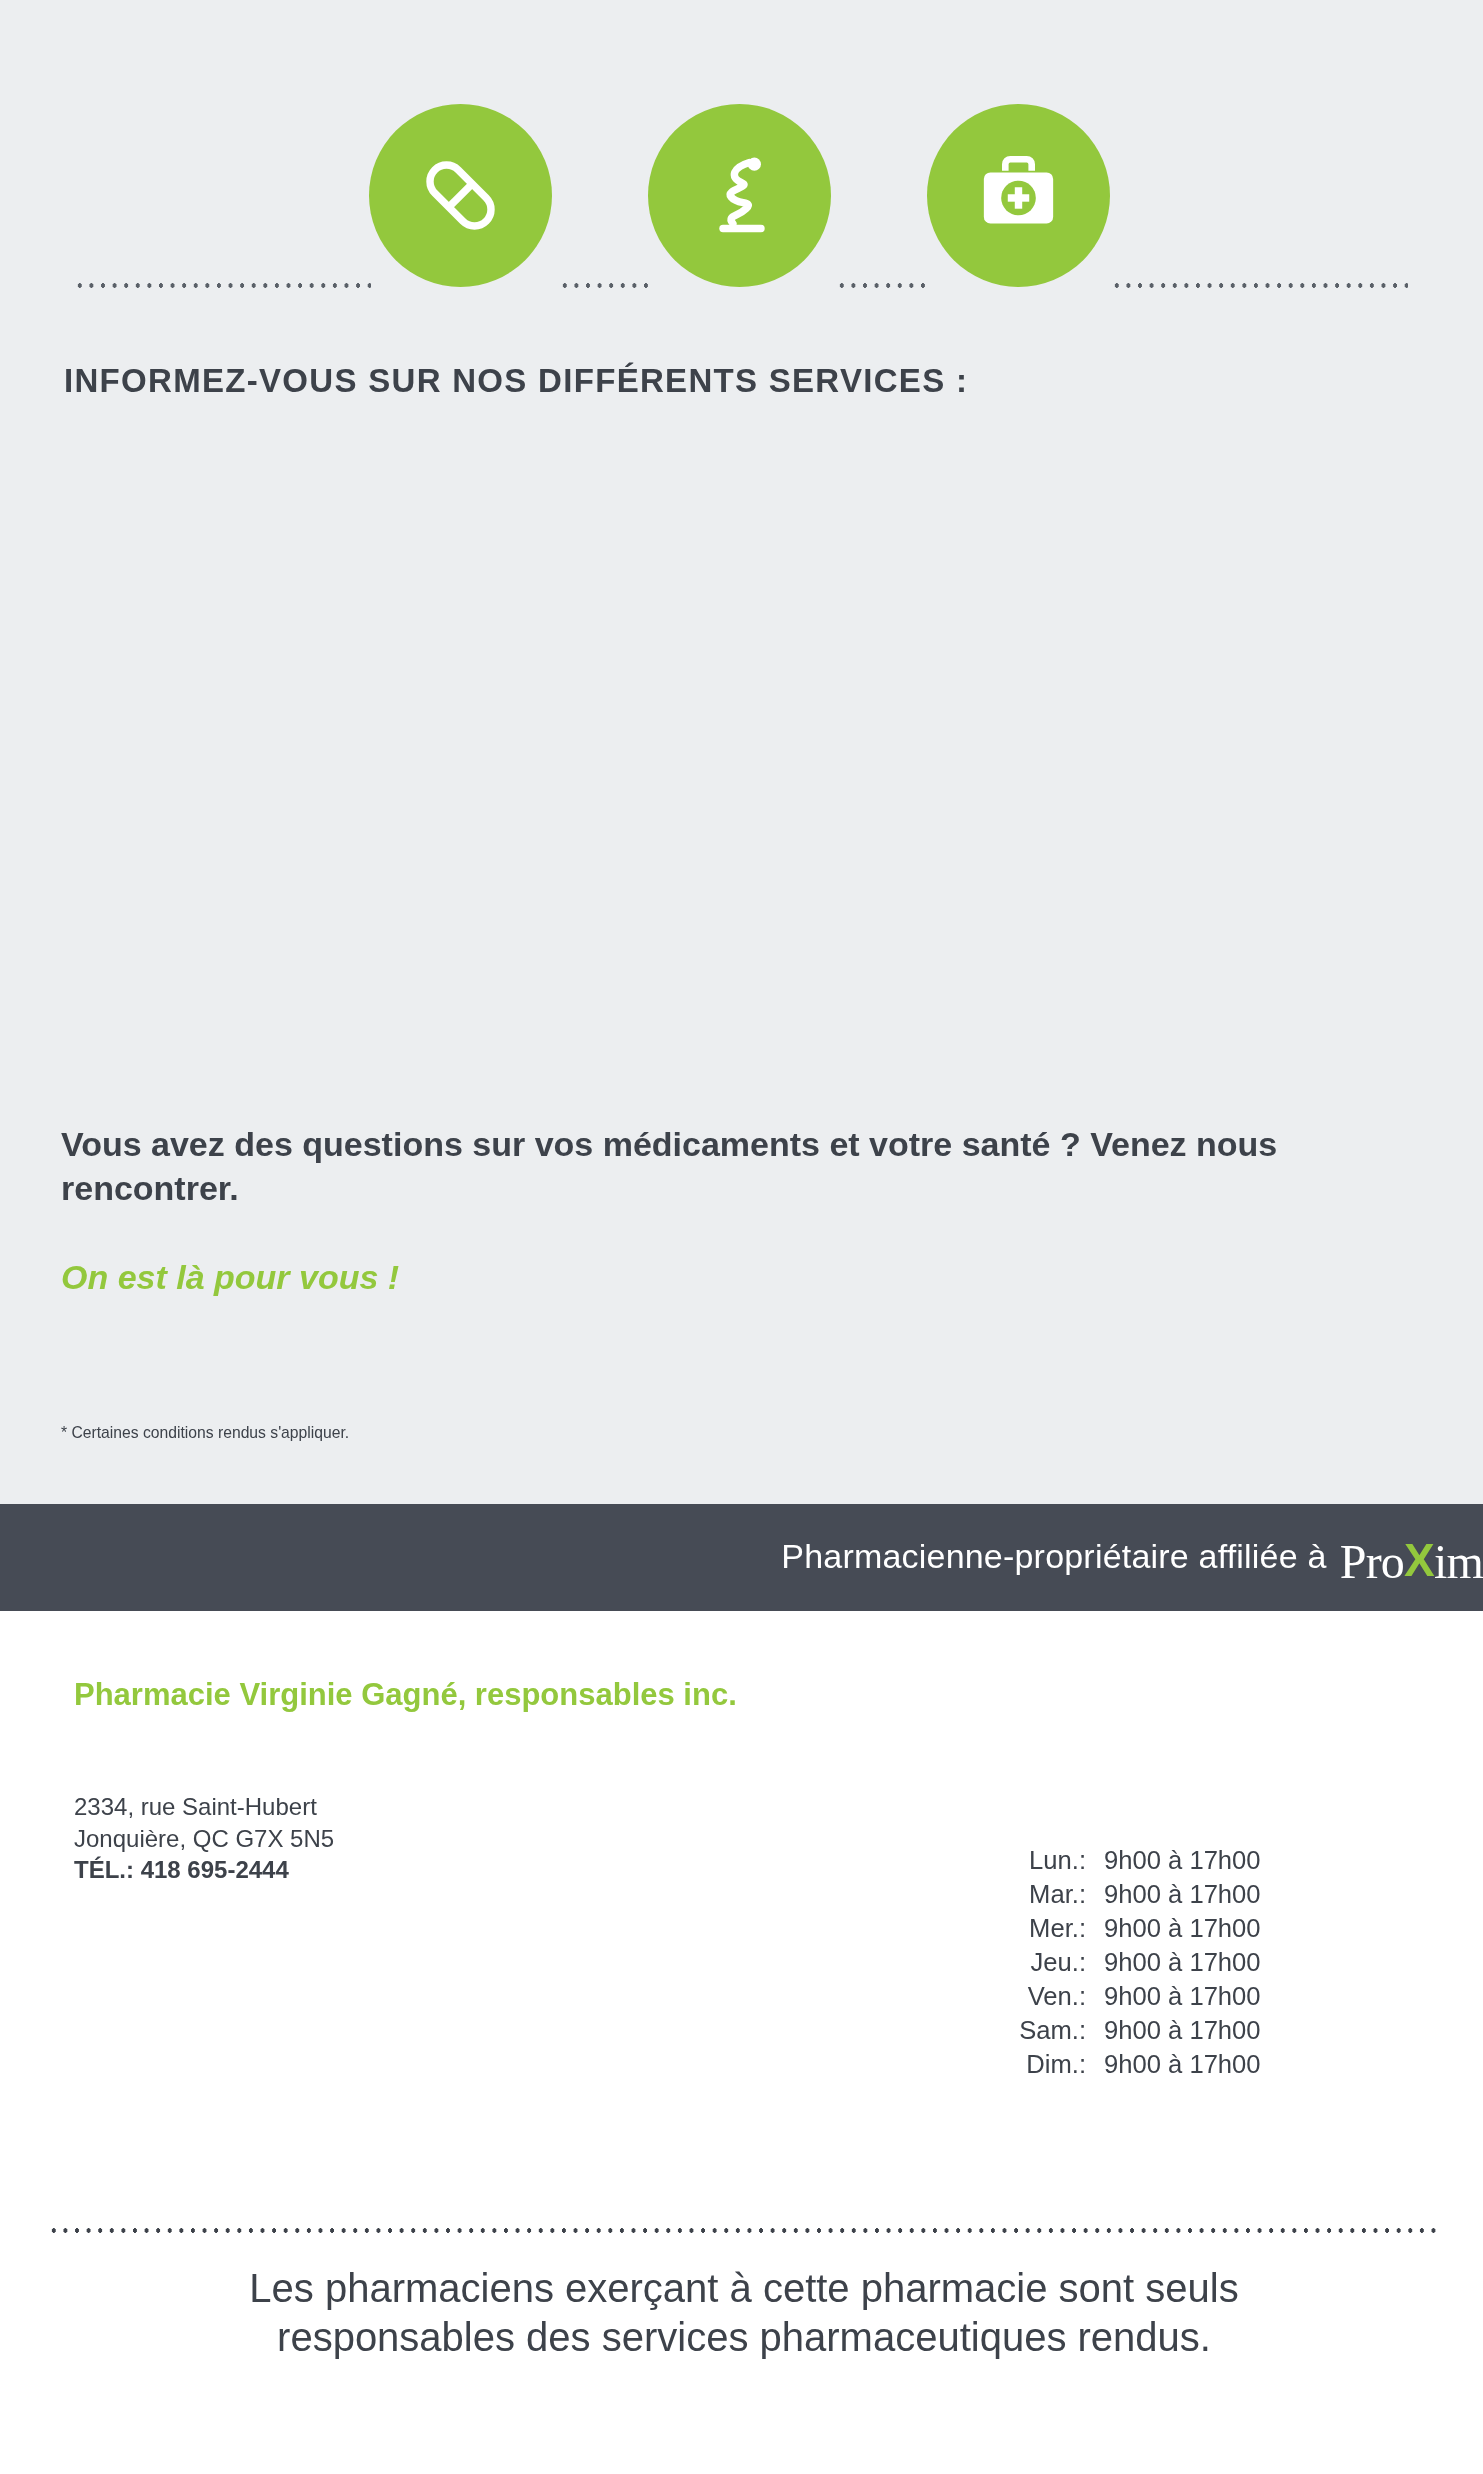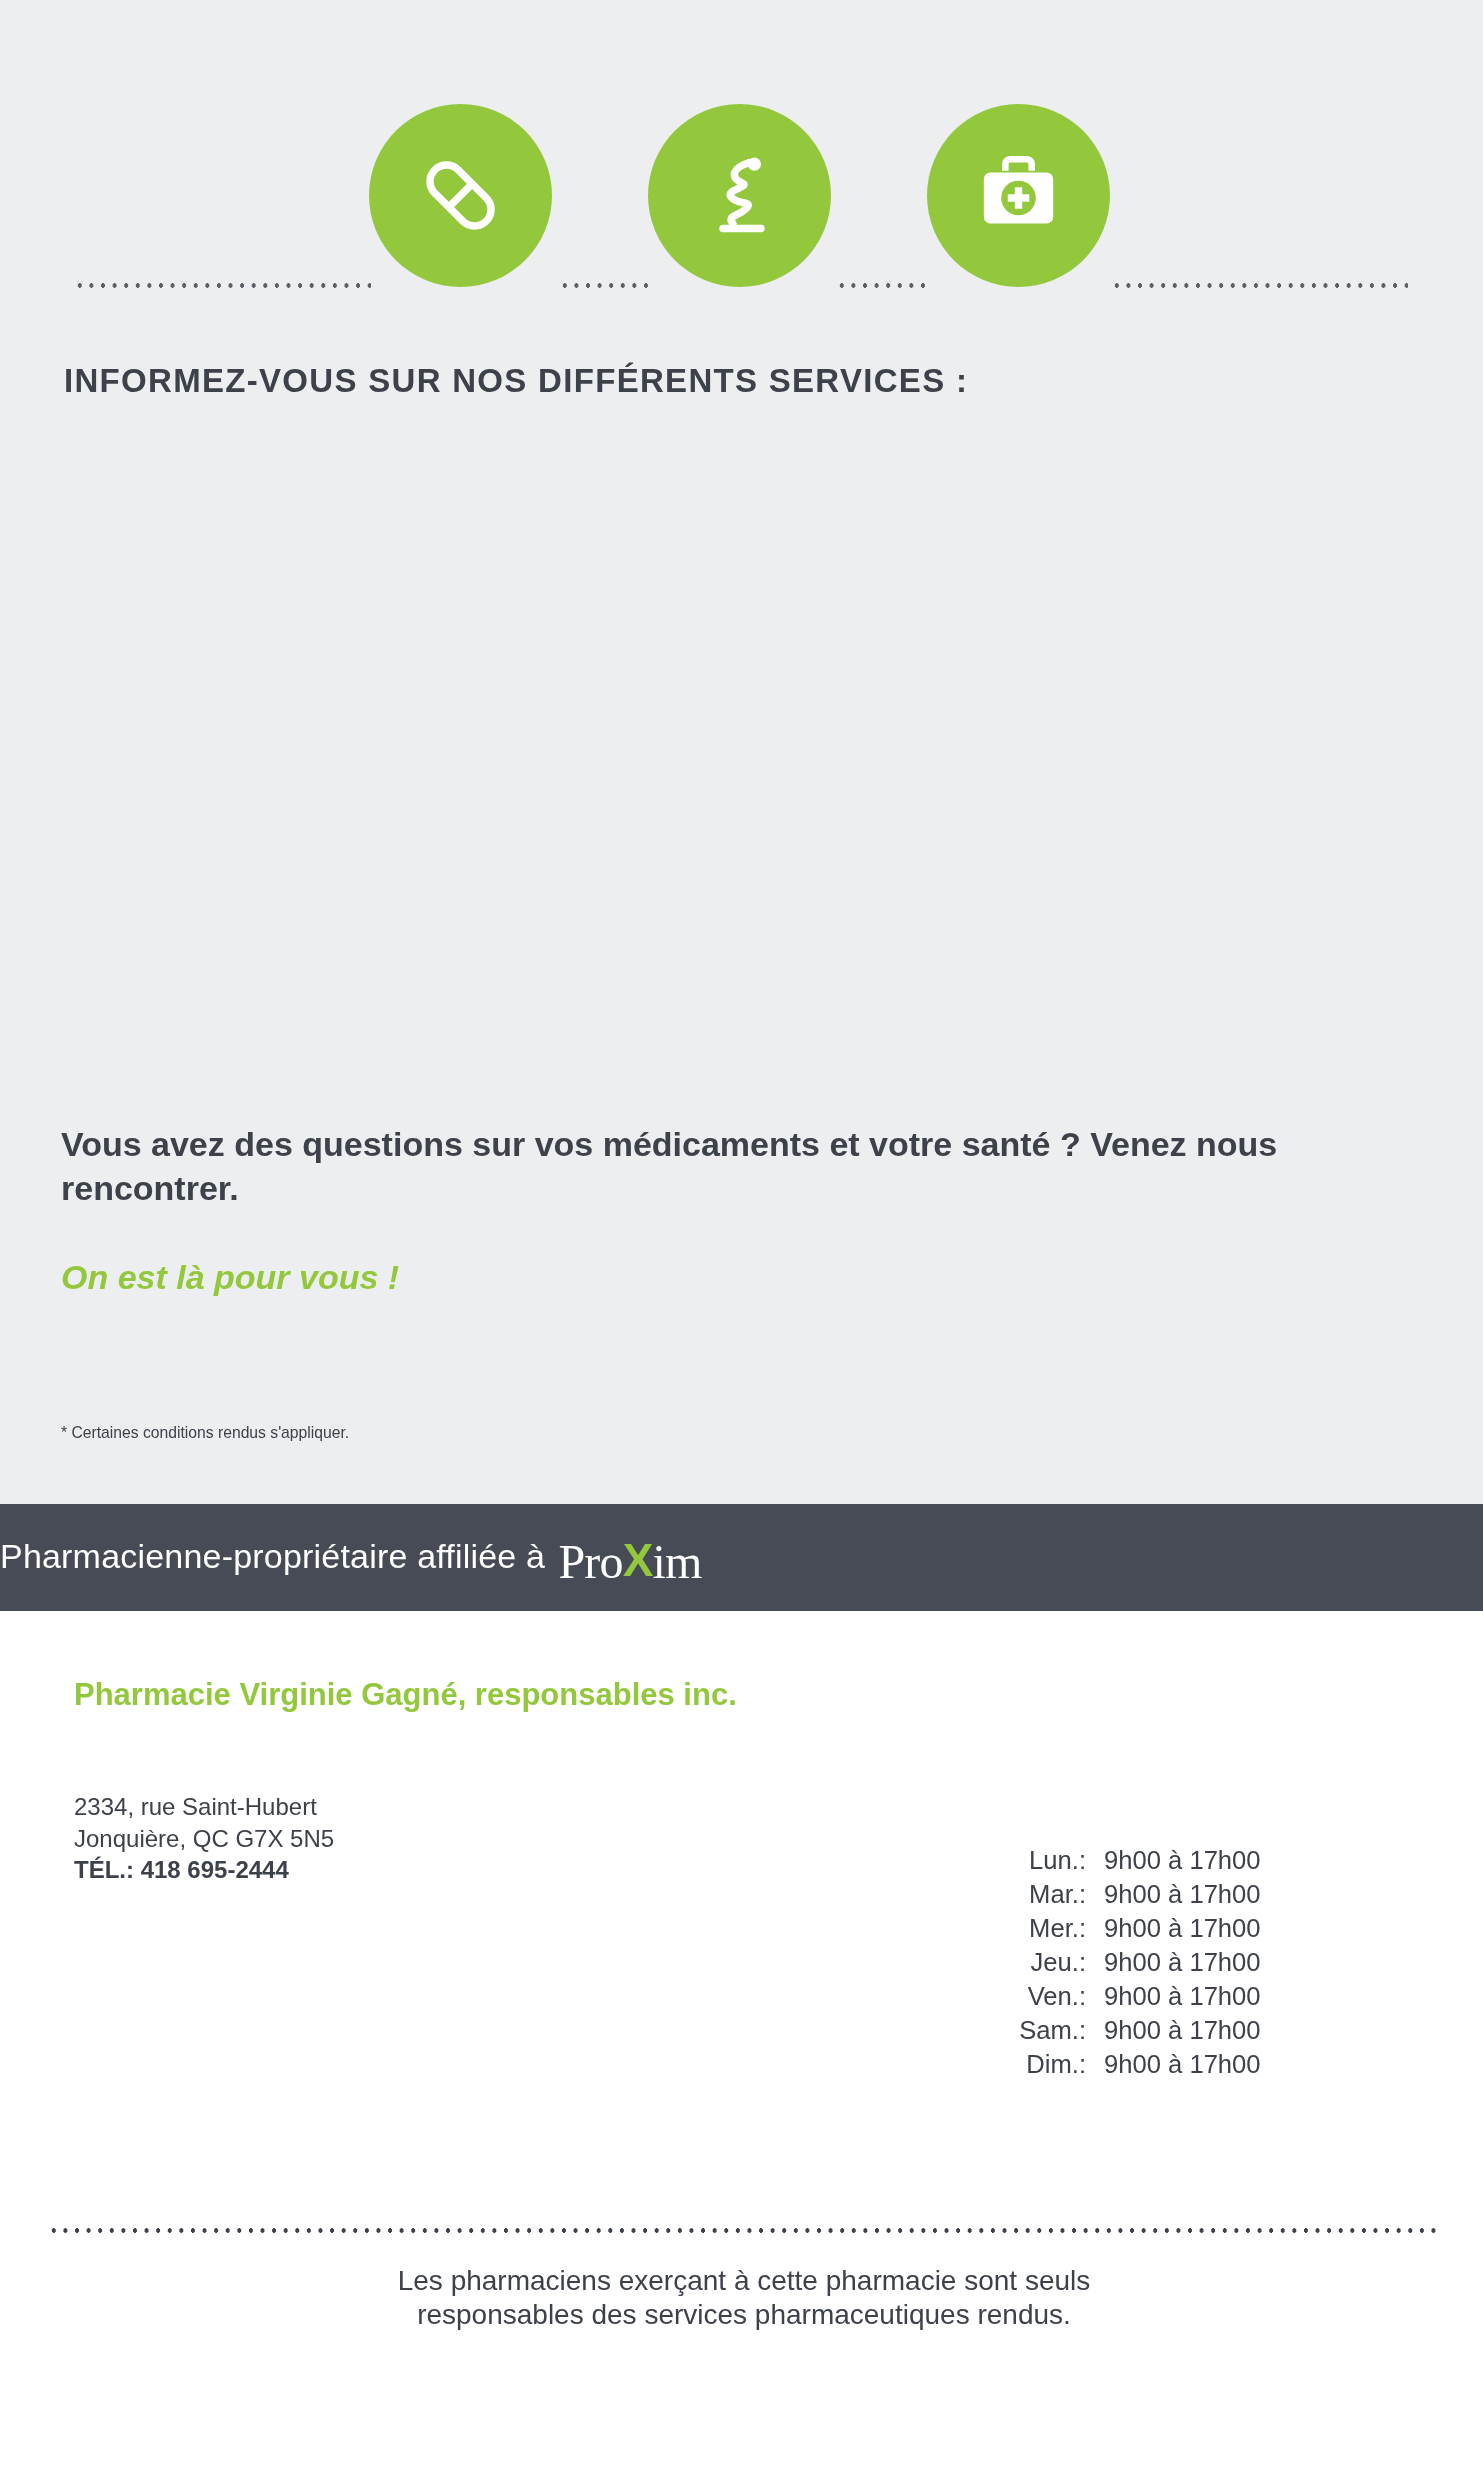--- a/index.html
+++ b/index.html
@@ -124,21 +124,21 @@
     top: 1504px;
     width: 1483px;
     height: 107px;
     background: #464b55;
   }
   .affil-text {
     position: absolute;
     left: 0;
     top: 1529px;
     width: 1483px;
-    text-align: left;
+    text-align: right;
     font-size: 34px;
     color: #ffffff;
     letter-spacing: 0.2px;
   }
   .affil-inner {
     display: inline-flex;
     align-items: center;
     gap: 13.2px;
   }
   .proxim-logo {
@@ -219,21 +219,21 @@
     background-repeat: repeat-x;
   }
 
   
   .disclaimer {
     position: absolute;
     left: 58px;
     top: 2264px;
     width: 1372px;
     text-align: center;
-    font-size: 28px;
+    font-size: 40px;
     line-height: 1.22;
     color: #3d424a;
   }
 </style>
 </head>
 <body>
 
 <div class="page">
 
   <div class="top-panel"></div>

